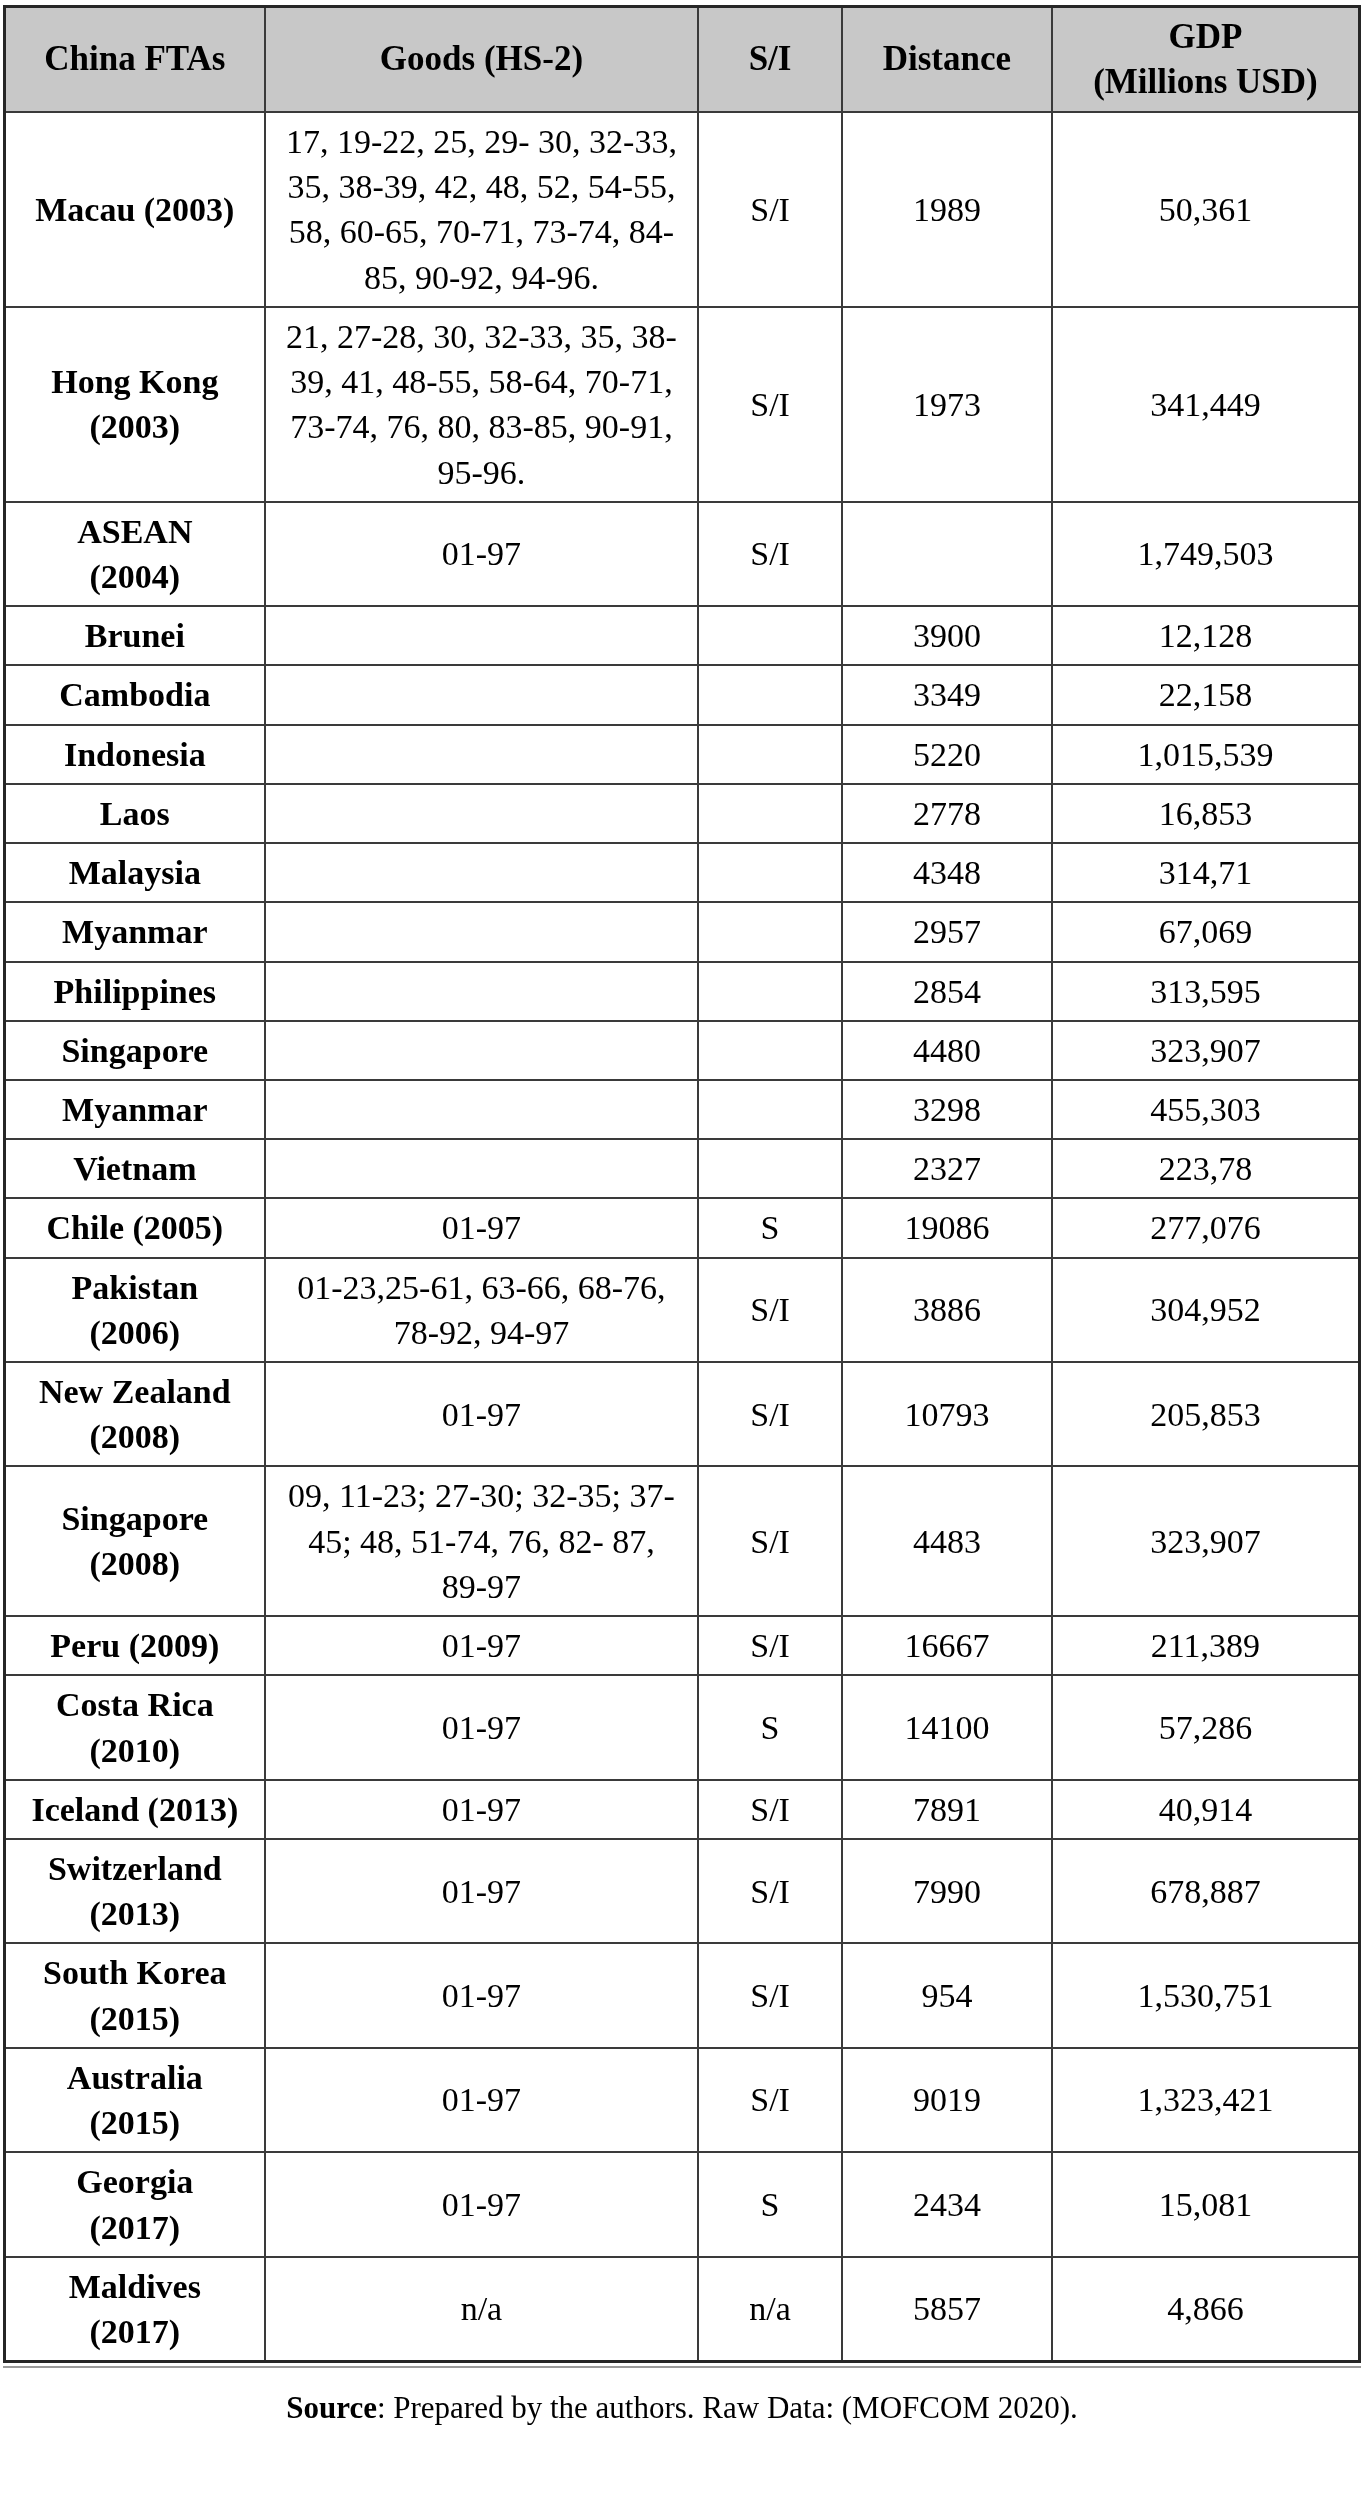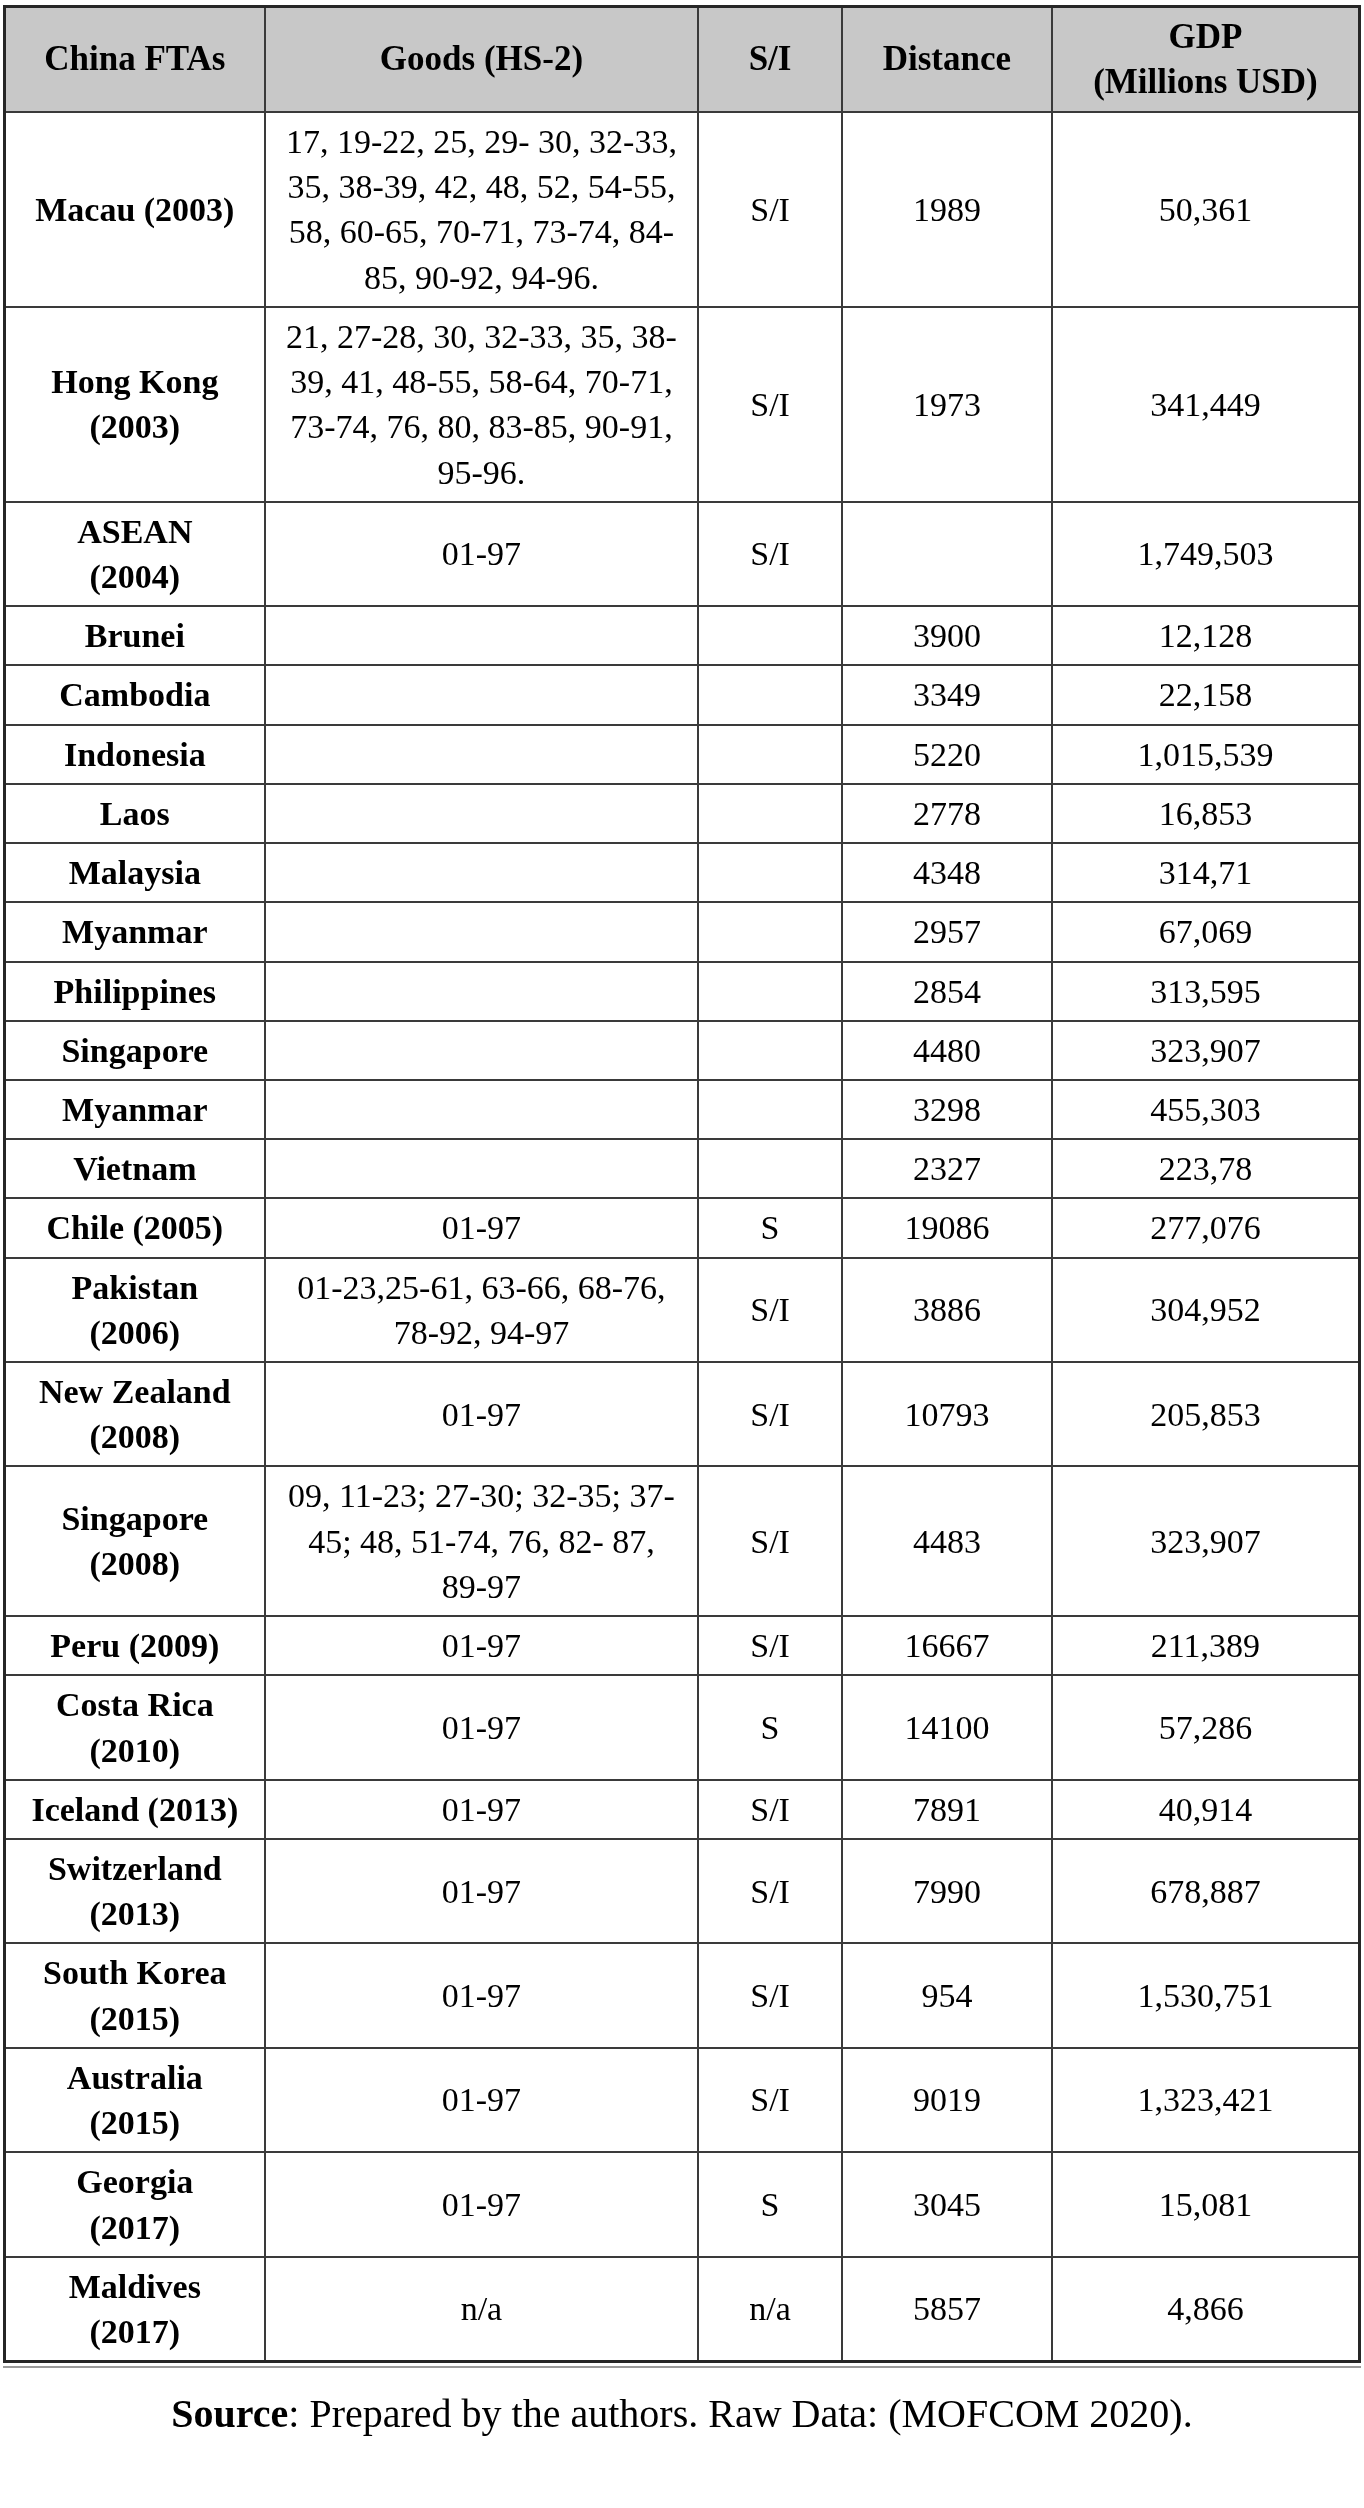--- a/index.html
+++ b/index.html
@@ -57,21 +57,21 @@
   }
   td.col-fta {
     font-weight: bold;
     white-space: pre-line;
   }
   td.col-goods { padding: 6px 16px; border-radius: 32px; }
 
   .source-note {
     width: 1358px;
     text-align: center;
-    font-size: 40px;
+    font-size: 31px;
     margin-top: 22px;
     padding-bottom: 24px;
   }
   .source-note .source-label { font-weight: bold; }
 </style>
 </head>
 <body>
 
 <div class="page">
 
@@ -262,21 +262,21 @@
           <td class="col-goods">01-97</td>
           <td class="col-si">S/I</td>
           <td class="col-distance">9019</td>
           <td class="col-gdp">1,323,421</td>
         </tr>
         <tr>
           <td class="col-fta">Georgia
 (2017)</td>
           <td class="col-goods">01-97</td>
           <td class="col-si">S</td>
-          <td class="col-distance">3045</td>
+          <td class="col-distance">2434</td>
           <td class="col-gdp">15,081</td>
         </tr>
         <tr>
           <td class="col-fta">Maldives
 (2017)</td>
           <td class="col-goods">n/a</td>
           <td class="col-si">n/a</td>
           <td class="col-distance">5857</td>
           <td class="col-gdp">4,866</td>
         </tr>

